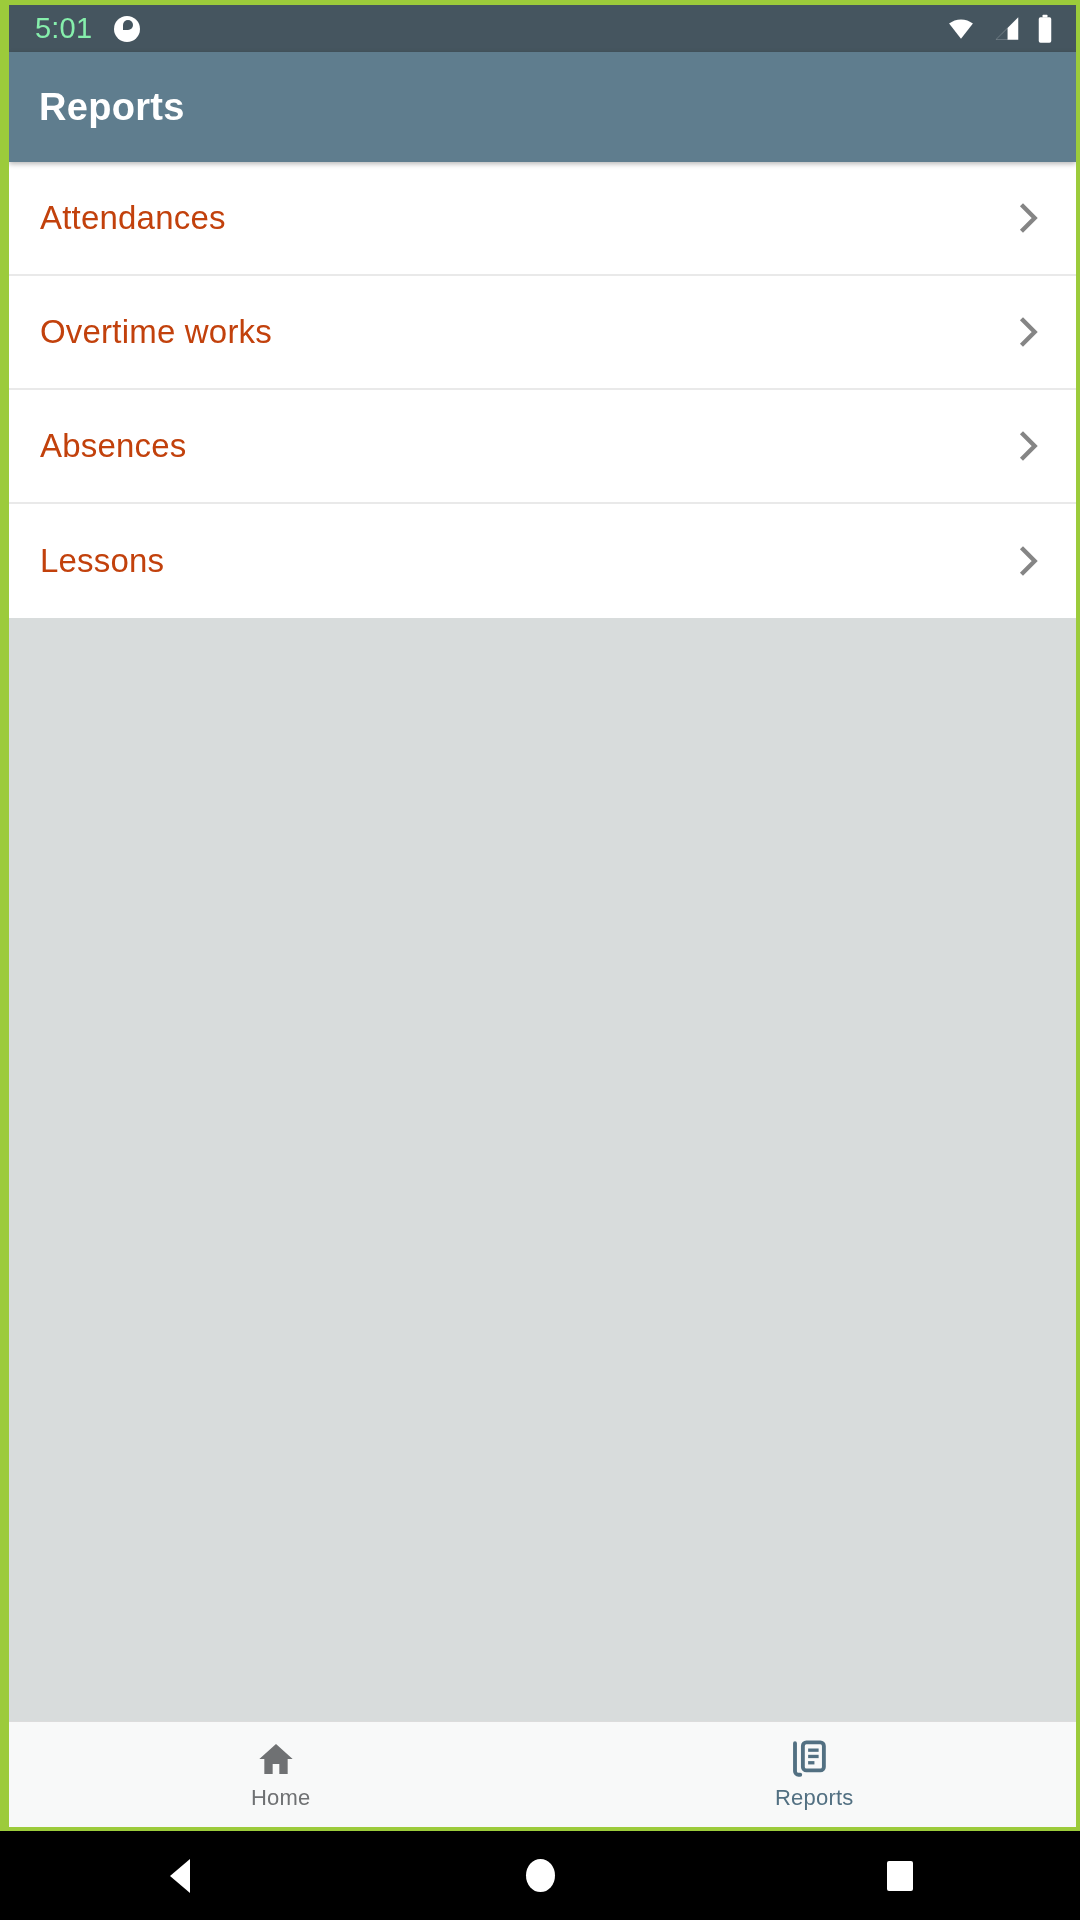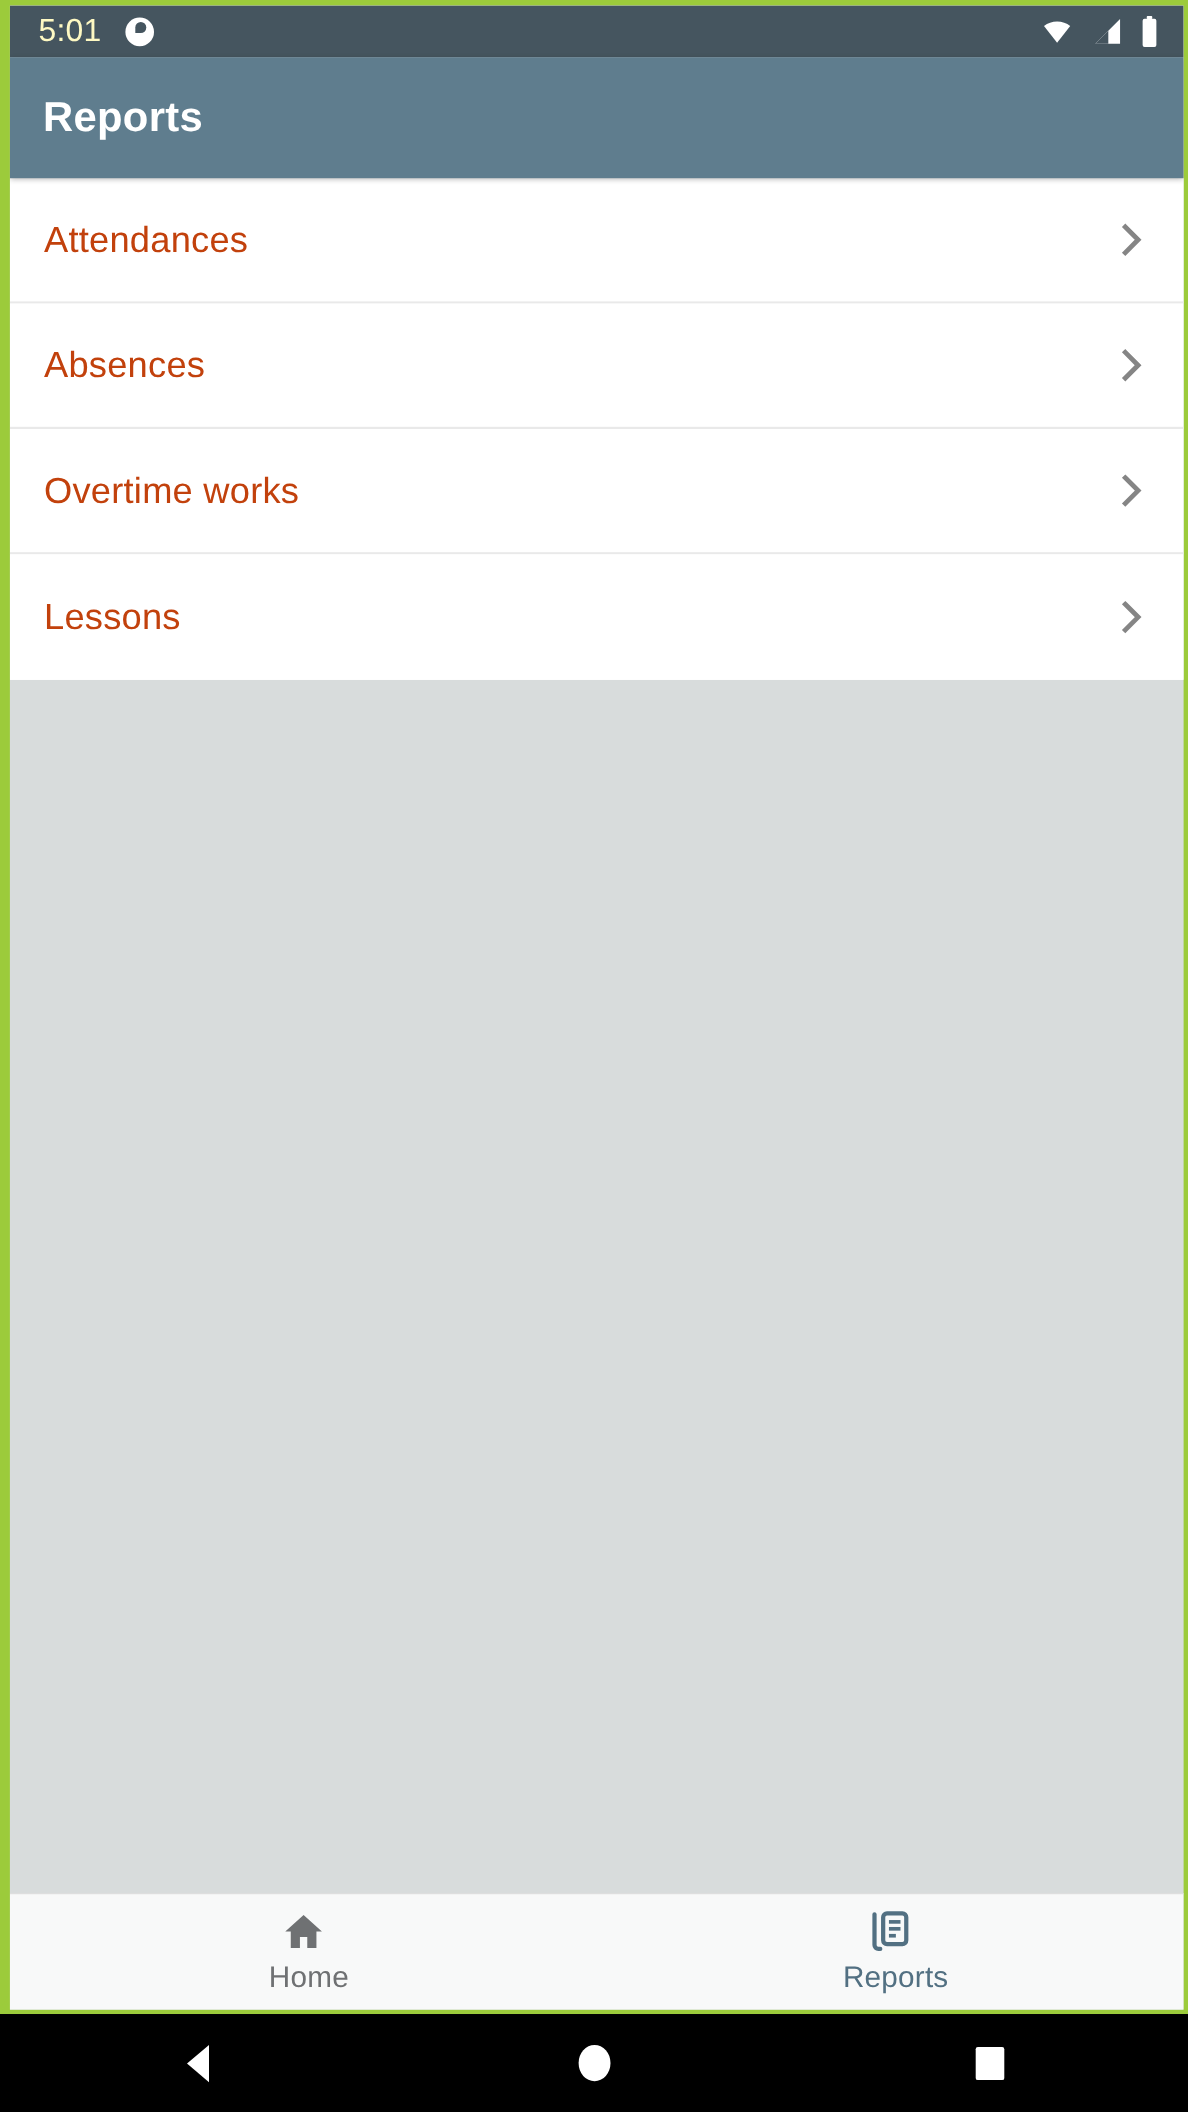--- a/index.html
+++ b/index.html
@@ -24,21 +24,21 @@
     overflow:hidden;
   }
 
   
   #status-bar {
     position:relative;
     height:47px;
     background:#45555F;
     display:flex; align-items:center;
     padding:0 22px 0 26px;
-    color:#fef9c3;
+    color:#86efac;
   }
   #status-left { display:flex; align-items:center; gap:22px; }
   #status-time { font-size:29px; letter-spacing:.2px; line-height:1; }
   .status-app-icon {
     width:26px; height:26px; border-radius:50%;
     background:#FFFFFF; position:relative; overflow:hidden;
   }
   .status-app-icon::before {
     content:""; position:absolute;
     left:9px; top:4px; width:10px; height:10px;
@@ -97,21 +97,21 @@
     border-top:1px solid #DCDCDC;
     display:flex;
   }
   .nav-item {
     flex:1;
     display:flex; flex-direction:column;
     align-items:center; justify-content:center;
     gap:6px;
   }
   .nav-icon { height:40px; display:flex; align-items:center; justify-content:center; }
-  .nav-label { font-size:27px; letter-spacing:.2px;margin-left:10px; }
+  .nav-label { font-size:22px; letter-spacing:.2px;margin-left:10px; }
   .nav-item.inactive .nav-label { color:#6F7173; }
   .nav-item.active   .nav-label { color:#527082; }
 
   
   #system-nav {
     position:absolute; left:0; bottom:0;
     width:1080px; height:89px;
     background:#000000;
     display:flex; align-items:center;
   }
@@ -174,30 +174,30 @@
       <div class="list-row">
         <span class="list-row-label">Attendances</span>
         <span class="list-row-chevron">
           <svg width="40" height="40" viewBox="0 0 24 24" fill="none" stroke="#858585" stroke-width="2.6" stroke-linecap="square" stroke-linejoin="miter">
             <polyline points="9 5 16 12 9 19"></polyline>
           </svg>
         </span>
       </div>
 
       <div class="list-row">
+        <span class="list-row-label">Overtime works</span>
+        <span class="list-row-chevron">
+          <svg width="40" height="40" viewBox="0 0 24 24" fill="none" stroke="#858585" stroke-width="2.6" stroke-linecap="square" stroke-linejoin="miter">
+            <polyline points="9 5 16 12 9 19"></polyline>
+          </svg>
+        </span>
+      </div>
+
+      <div class="list-row">
         <span class="list-row-label">Absences</span>
-        <span class="list-row-chevron">
-          <svg width="40" height="40" viewBox="0 0 24 24" fill="none" stroke="#858585" stroke-width="2.6" stroke-linecap="square" stroke-linejoin="miter">
-            <polyline points="9 5 16 12 9 19"></polyline>
-          </svg>
-        </span>
-      </div>
-
-      <div class="list-row">
-        <span class="list-row-label">Overtime works</span>
         <span class="list-row-chevron">
           <svg width="40" height="40" viewBox="0 0 24 24" fill="none" stroke="#858585" stroke-width="2.6" stroke-linecap="square" stroke-linejoin="miter">
             <polyline points="9 5 16 12 9 19"></polyline>
           </svg>
         </span>
       </div>
 
       <div class="list-row">
         <span class="list-row-label">Lessons</span>
         <span class="list-row-chevron">

